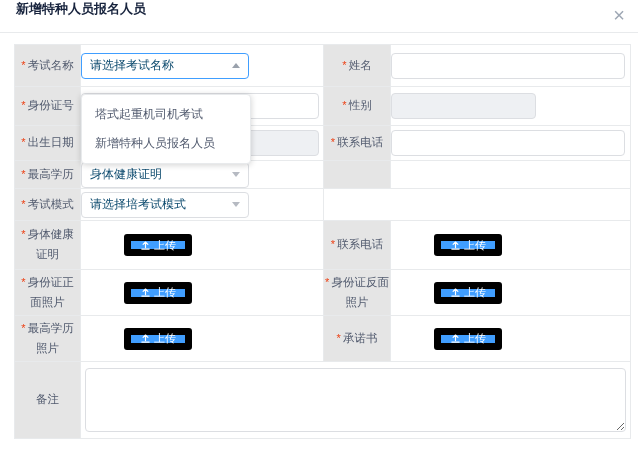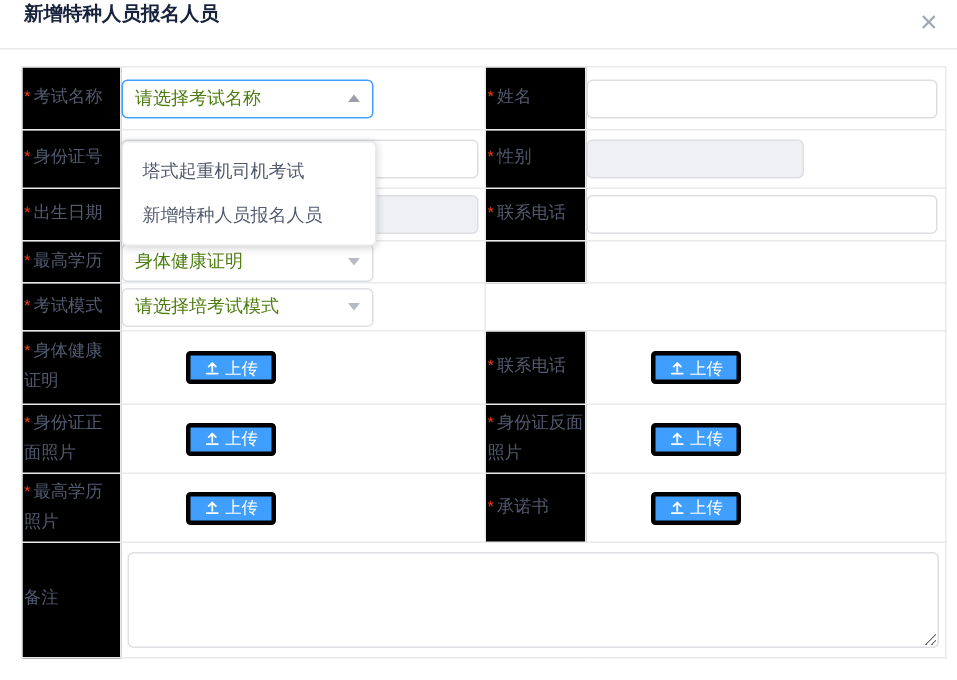--- a/index.html
+++ b/index.html
@@ -8,48 +8,48 @@
     width:638px; height:453px; background:#fff; overflow:hidden; position:relative;
     font-family:"Liberation Sans","DejaVu Sans",sans-serif;
   }
   
   .dlg-header { height:33px; border-bottom:1px solid #e8eaec; display:flex; padding:0 16px; }
   .dlg-title { font-size:13px; font-weight:bold; color:#17233d; }
   .dlg-close { position:absolute; top:5px; right:13px; font-size:20px; line-height:20px; color:#9ea7b4; cursor:pointer; font-weight:400; }
   
   table.form { border-collapse:collapse; table-layout:fixed; width:616px; margin:11px 8px 0 14px; }
   td { border:1px solid #e8eaec; padding:0; vertical-align:middle; }
-  td.lbl { background:#000000; font-size:11.5px; color:#515a6e; line-height:1.7; padding:3px 1px; }
+  td.lbl { background:#e5e5e5; text-align:center; font-size:11.5px; color:#515a6e; line-height:1.7; padding:3px 1px; }
   td.cnt { background:#fff; }
   .req { color:#ed4014; margin-right:2px; font-size:11px; }
   .cell { display:flex; align-items:center; }
   
   tr.r1 td{height:42px} tr.r2 td{height:39px} tr.r3 td{height:35px}
   tr.r4 td{height:28px} tr.r5 td{height:32px} tr.r6 td{height:49px}
   tr.r7 td{height:44px} tr.r8 td{height:44px} tr.r9 td{height:77px}
   
   .inp { height:26px; border:1px solid #dcdee2; border-radius:4px; background:#fff;
          font-size:12px; color:#515a6e; padding:0 7px; outline:none; }
   .inp:disabled { background:#eef0f3; color:#aab0b8; cursor:not-allowed; }
   .w238{width:238px} .w234{width:234px} .w145{width:145px}
   
   .select { width:168px; height:26px; border:1px solid #dcdee2; border-radius:4px; background:#fff;
             display:flex; align-items:center; justify-content:space-between; padding:0 8px;
-            font-size:12px; color:#4d7c0f; cursor:pointer; }
+            font-size:12px; color:#0c4a6e; cursor:pointer; }
   .select.open { border-color:#409eff; }
   .caret { width:0; height:0; border-left:4px solid transparent; border-right:4px solid transparent; flex:0 0 auto; }
   .caret.up   { border-bottom:5px solid #9aa1ac; }
   .caret.down { border-top:5px solid #b6bac2; }
   .dd-wrap { position:relative; }
   .dropdown { position:absolute; top:41px; left:0; width:170px; background:#fff;
               border:1px solid #e8eaec; border-radius:4px; box-shadow:0 1px 6px rgba(0,0,0,.18);
               padding:5px 0; z-index:30; }
   .option { font-size:12px; color:#515a6e; padding:6px 13px; white-space:nowrap; cursor:pointer; }
   
-  .upload-btn { margin-left:43px; height:22px; background:#409eff; border:3px solid #000000; color:#fff;
+  .upload-btn { margin-left:43px; height:22px; background:#409eff; border:7px solid #000000; color:#fff;
                 border-radius:3px; font-size:11px; display:inline-flex; align-items:center; gap:3px;
                 padding:0 9px; cursor:pointer; }
   .upload-btn svg { display:block; }
   
   .remarks { width:541px; height:64px; margin:6px 4px; border:1px solid #dcdee2; border-radius:4px;
              resize:vertical; font-size:12px; color:#515a6e; padding:5px 7px; outline:none; }
 </style>
 </head>
 <body>
 

